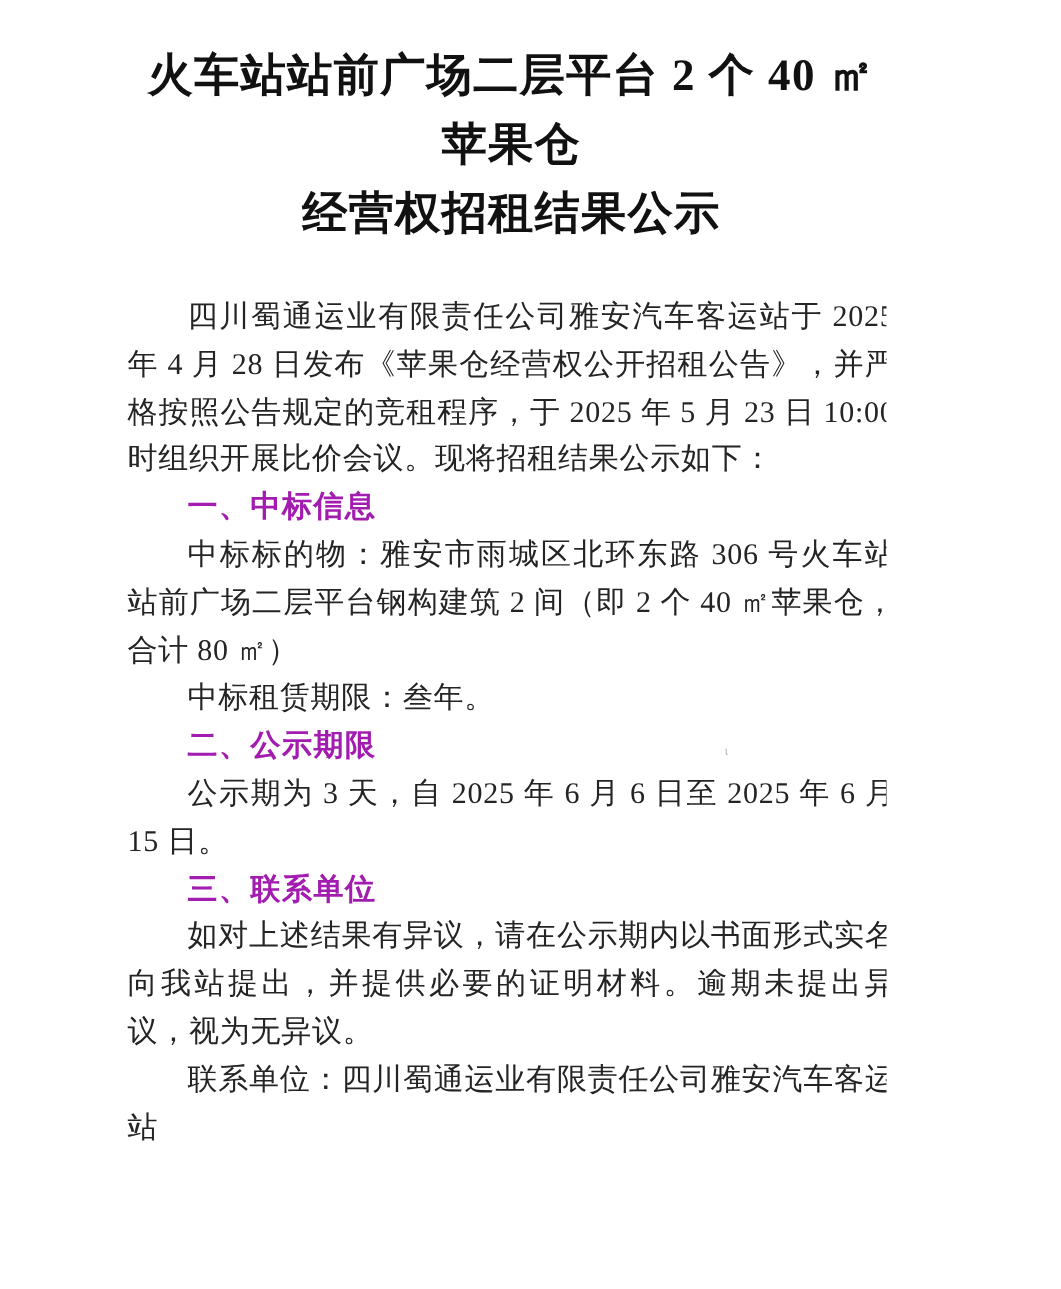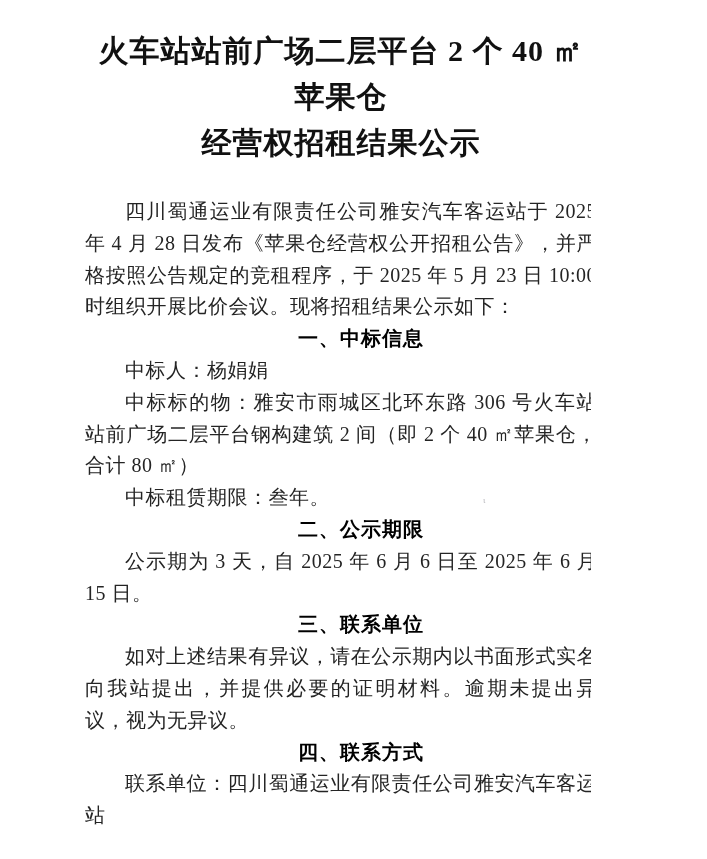--- a/index.html
+++ b/index.html
@@ -45,25 +45,24 @@
     color: #242424;
   }
   .indent {
     text-indent: 2em;
   }
   .section-heading {
     margin: 0;
     font-size: 20px;
     line-height: 31.8px;
     font-weight: bold;
-    color: #000000;
+    color: #a21caf;
     text-indent: 2em;
     font-family: Liberation Sans, sans-serif;
     letter-spacing: 1px;
-    text-align: center;
   }
   .scan-speck {
     position: absolute;
     left: 483px;
     top: 496px;
     width: 7px;
     height: 9px;
     color: #b9b9bd;
     font-size: 9px;
     line-height: 9px;
@@ -77,29 +76,27 @@
   <div class="content">
 
     <h1 class="doc-title">
       <span class="tl">火车站站前广场二层平台 2 个 40 ㎡苹果仓</span>
       <span class="tl">经营权招租结果公示</span>
     </h1>
 
     <p class="body-text indent">四川蜀通运业有限责任公司雅安汽车客运站于 2025 年 4 月 28 日发布《苹果仓经营权公开招租公告》，并严格按照公告规定的竞租程序，于 2025 年 5 月 23 日 10:00 时组织开展比价会议。现将招租结果公示如下：</p>
 
     <h2 class="section-heading">一、中标信息</h2>
-    <p class="body-text indent">中标人：杨娟娟</p>
     <p class="body-text indent">中标标的物：雅安市雨城区北环东路 306 号火车站站前广场二层平台钢构建筑 2 间（即 2 个 40 ㎡苹果仓，合计 80 ㎡）</p>
     <p class="body-text indent">中标租赁期限：叁年。</p>
 
     <h2 class="section-heading">二、公示期限</h2>
     <p class="body-text indent">公示期为 3 天，自 2025 年 6 月 6 日至 2025 年 6 月 15 日。</p>
 
     <h2 class="section-heading">三、联系单位</h2>
     <p class="body-text indent">如对上述结果有异议，请在公示期内以书面形式实名向我站提出，并提供必要的证明材料。逾期未提出异议，视为无异议。</p>
 
-    <h2 class="section-heading">四、联系方式</h2>
     <p class="body-text indent">联系单位：四川蜀通运业有限责任公司雅安汽车客运站</p>
 
   </div>
 
   <span class="scan-speck">ι</span>
 </div>
 
 </body></html>

